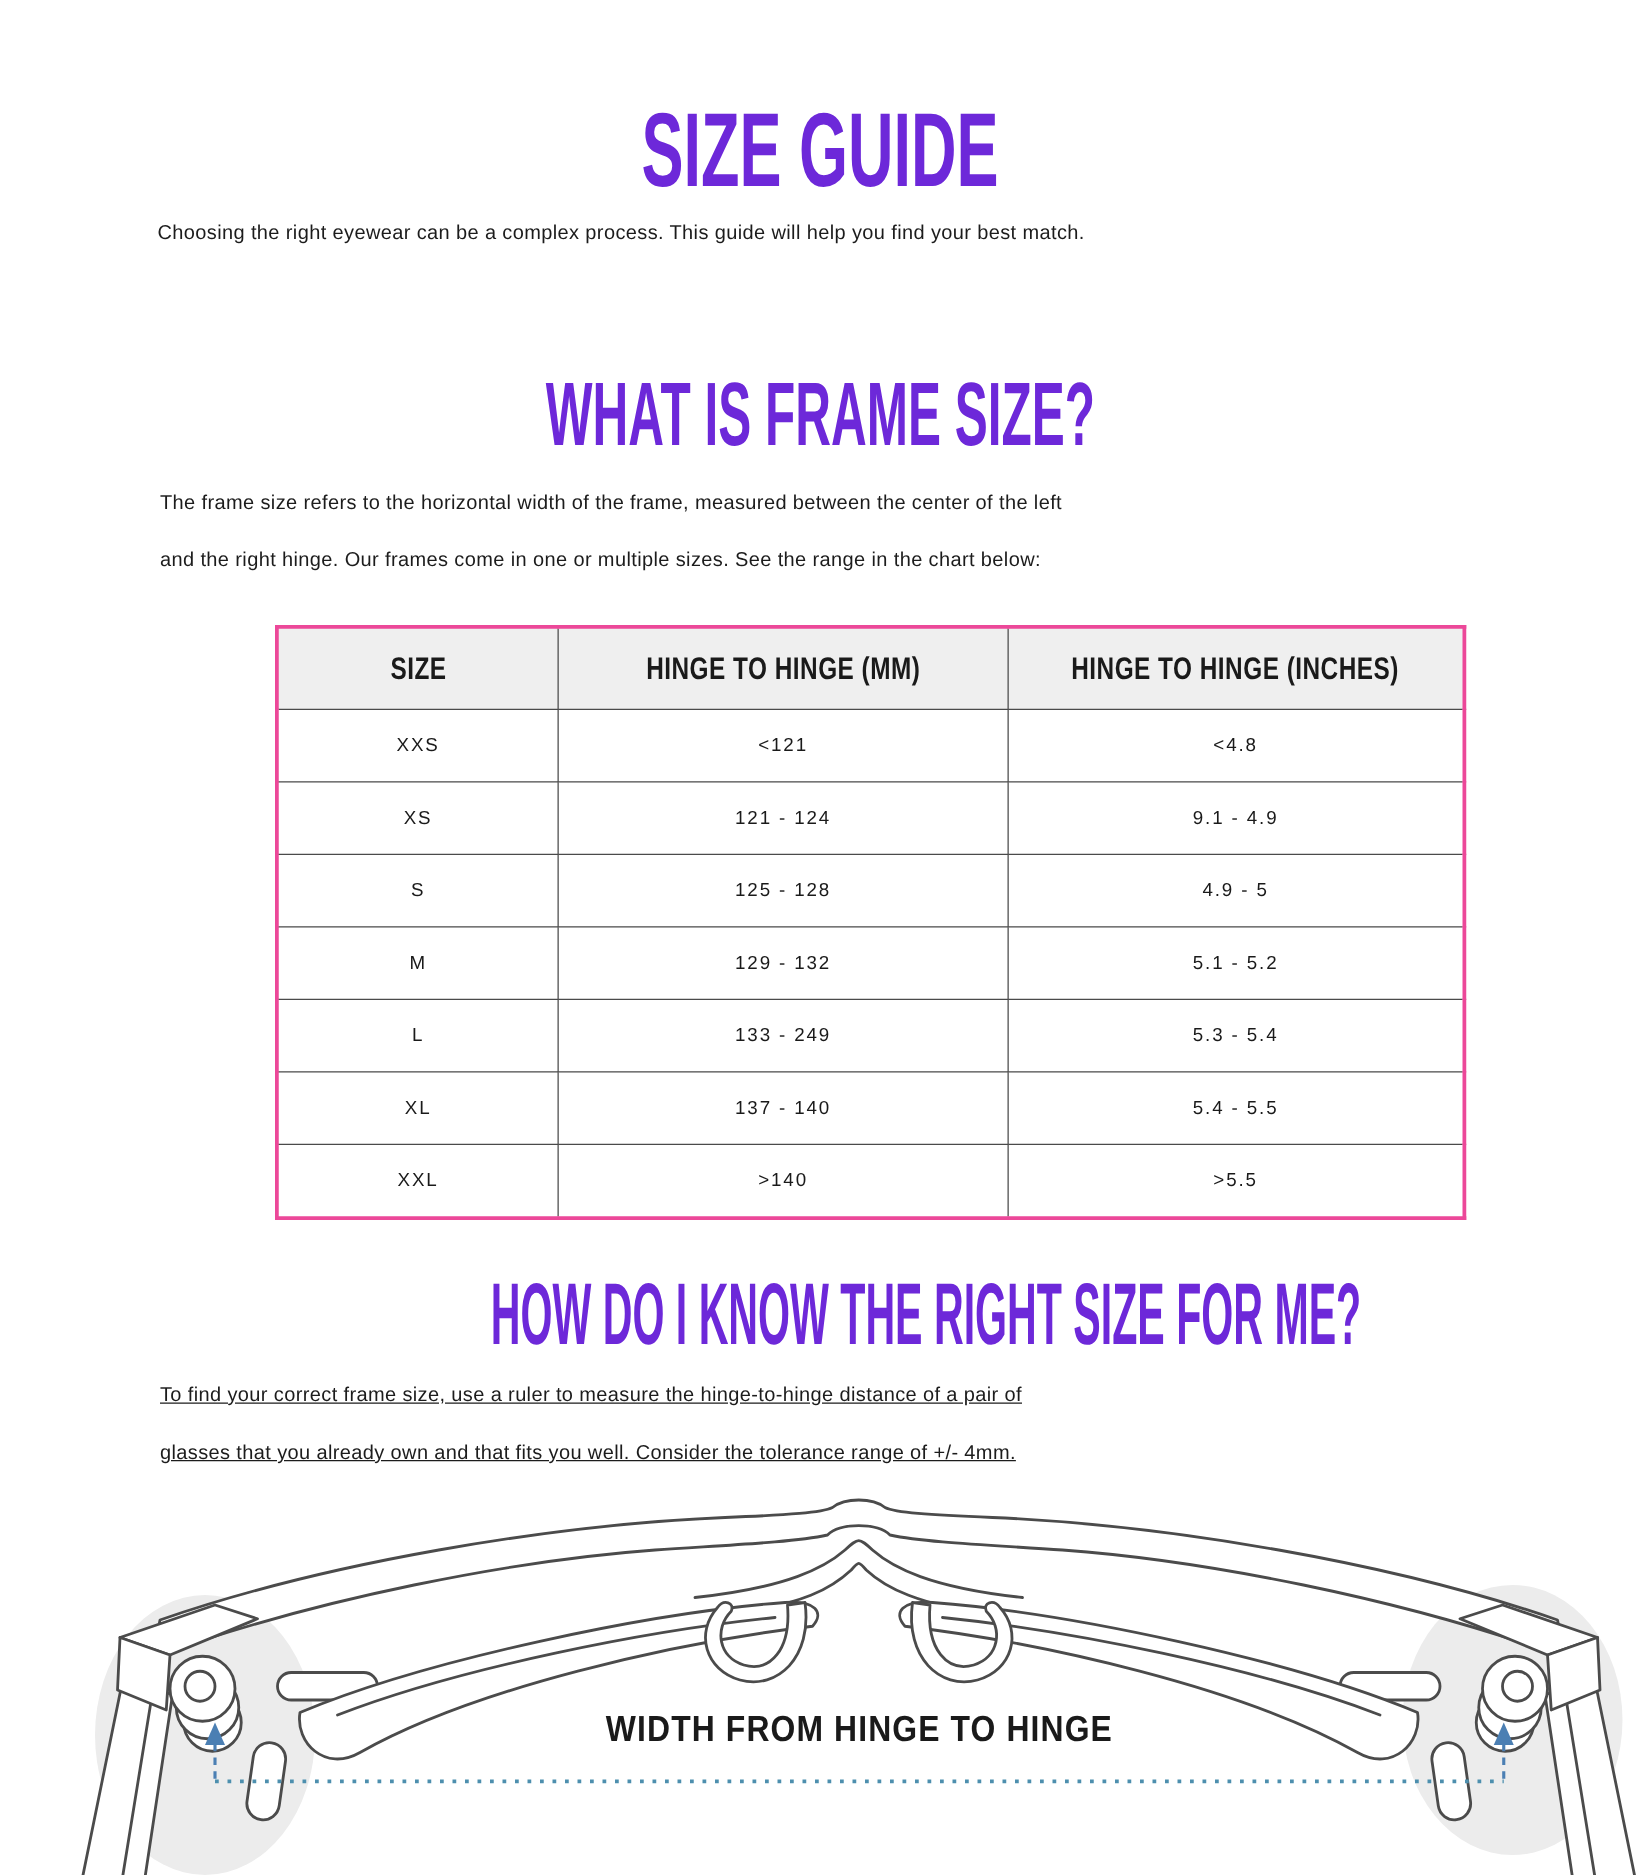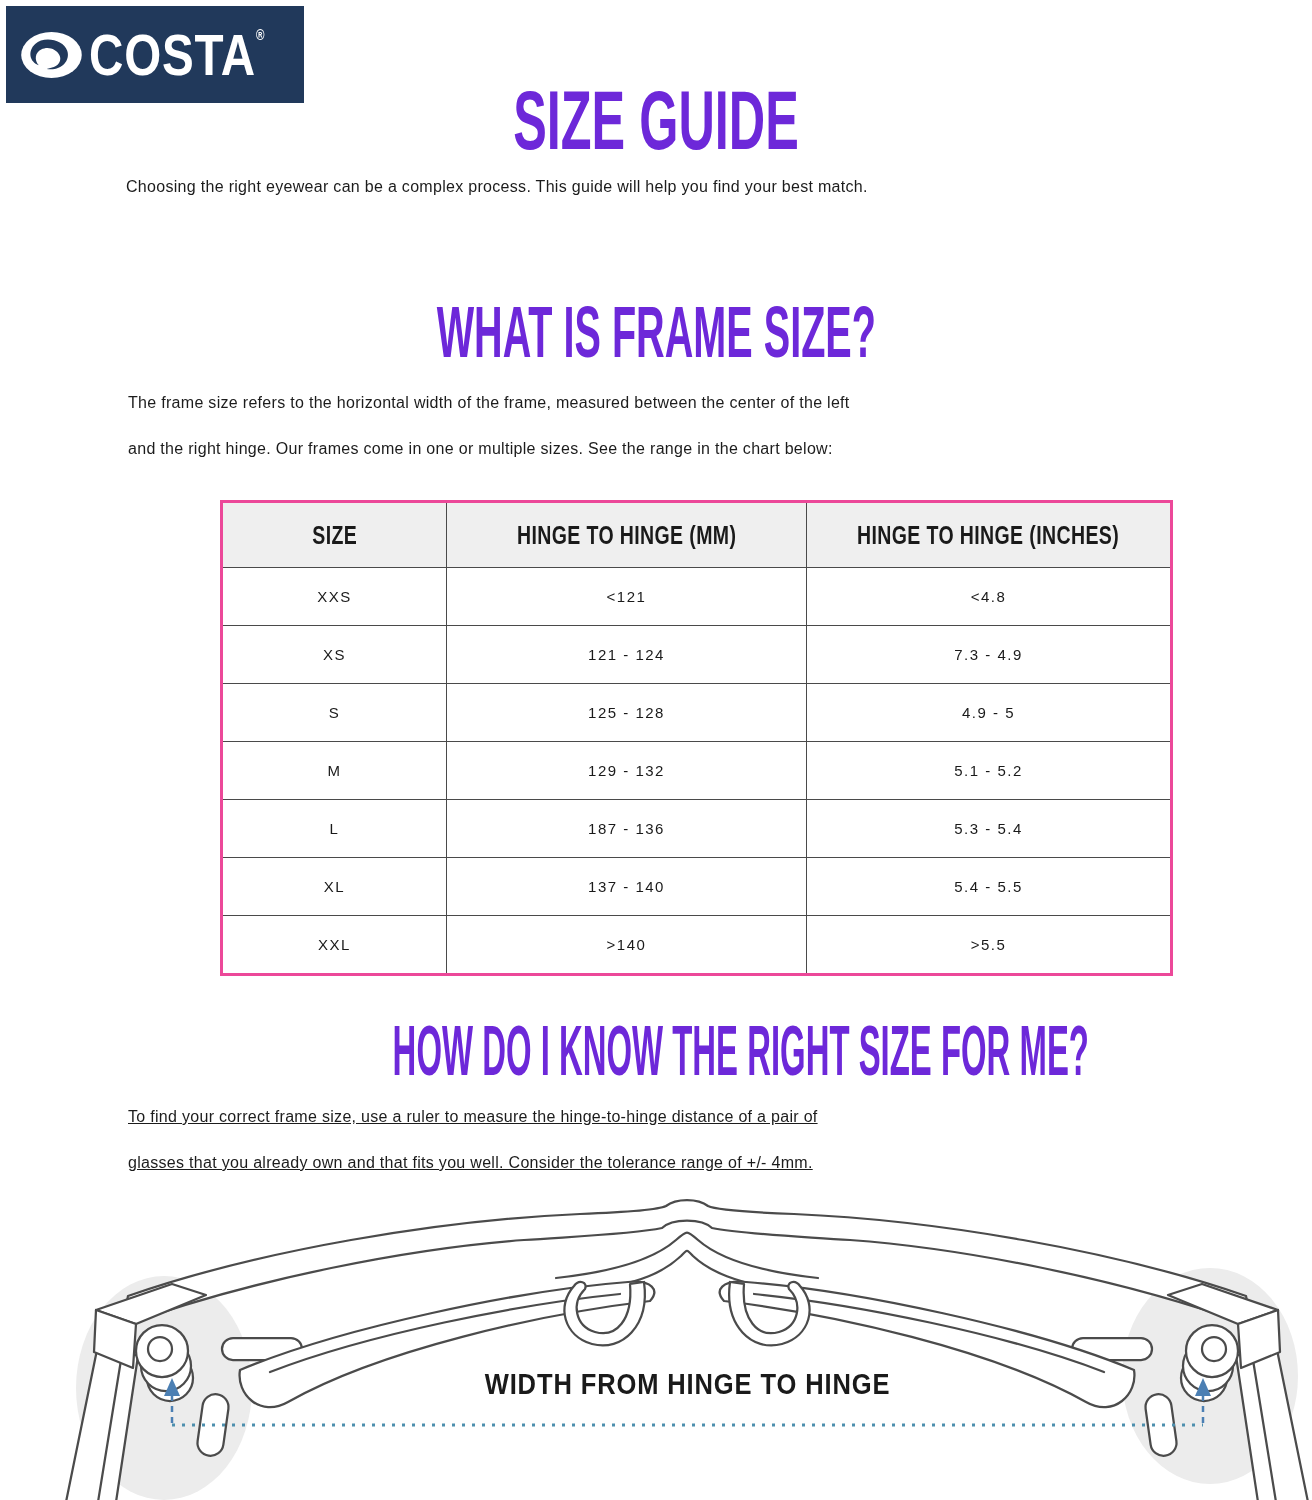--- a/index.html
+++ b/index.html
@@ -61,37 +61,20 @@
   figcaption>span{
     display:inline-block;transform:translateX(32px) scaleX(0.88);transform-origin:center;
     font-size:29px;font-weight:bold;letter-spacing:1px;color:#1a1a1a;white-space:nowrap;
   }
 </style>
 </head>
 <body>
 
 <div class="page">
 
-  <header class="logo">
-    <svg width="104" height="82" viewBox="0 0 104 82" aria-hidden="true">
-      <ellipse cx="52" cy="41" rx="50" ry="38" fill="#ffffff"></ellipse>
-      <path fill="#21395b" d="M 78,34
-        C 72,16 40,9 25,23
-        C 12,35 16,53 31,58
-        C 23,49 25,37 35,32
-        C 46,26 60,31 65,41
-        C 69,49 65,57 56,61
-        L 44,64
-        C 66,68 84,52 78,34 Z"></path>
-    </svg>
-    <div class="logo-text">
-        <span>COSTA</span>
-        <sup>®</sup>
-      </div>
-  </header>
 
   <h1 id="h-size-guide" class="condensed"><span>SIZE GUIDE</span></h1>
 
   <p id="intro-line" class="bodytext">Choosing the right eyewear can be a complex process. This guide will help you find your best match.</p>
 
   <h2 id="h-frame-size" class="condensed"><span>WHAT IS FRAME SIZE?</span></h2>
   <p id="frame-para" class="bodytext">
     <span>The frame size refers to the horizontal width of the frame, measured between the center of the left</span><br>
     <span>and the right hinge. Our frames come in one or multiple sizes. See the range in the chart below:</span>
   </p>
@@ -111,35 +94,35 @@
     </thead>
     <tbody id="size-table-body">
         <tr>
           <td>XXS</td>
           <td>&lt;121</td>
           <td>&lt;4.8</td>
         </tr>
         <tr>
           <td>XS</td>
           <td>121 - 124</td>
-          <td>7.3 - 4.9</td>
+          <td>9.1 - 4.9</td>
         </tr>
         <tr>
           <td>S</td>
           <td>125 - 128</td>
           <td>4.9 - 5</td>
         </tr>
         <tr>
           <td>M</td>
           <td>129 - 132</td>
           <td>5.1 - 5.2</td>
         </tr>
         <tr>
           <td>L</td>
-          <td>187 - 136</td>
+          <td>133 - 249</td>
           <td>5.3 - 5.4</td>
         </tr>
         <tr>
           <td>XL</td>
           <td>137 - 140</td>
           <td>5.4 - 5.5</td>
         </tr>
         <tr>
           <td>XXL</td>
           <td>&gt;140</td>

